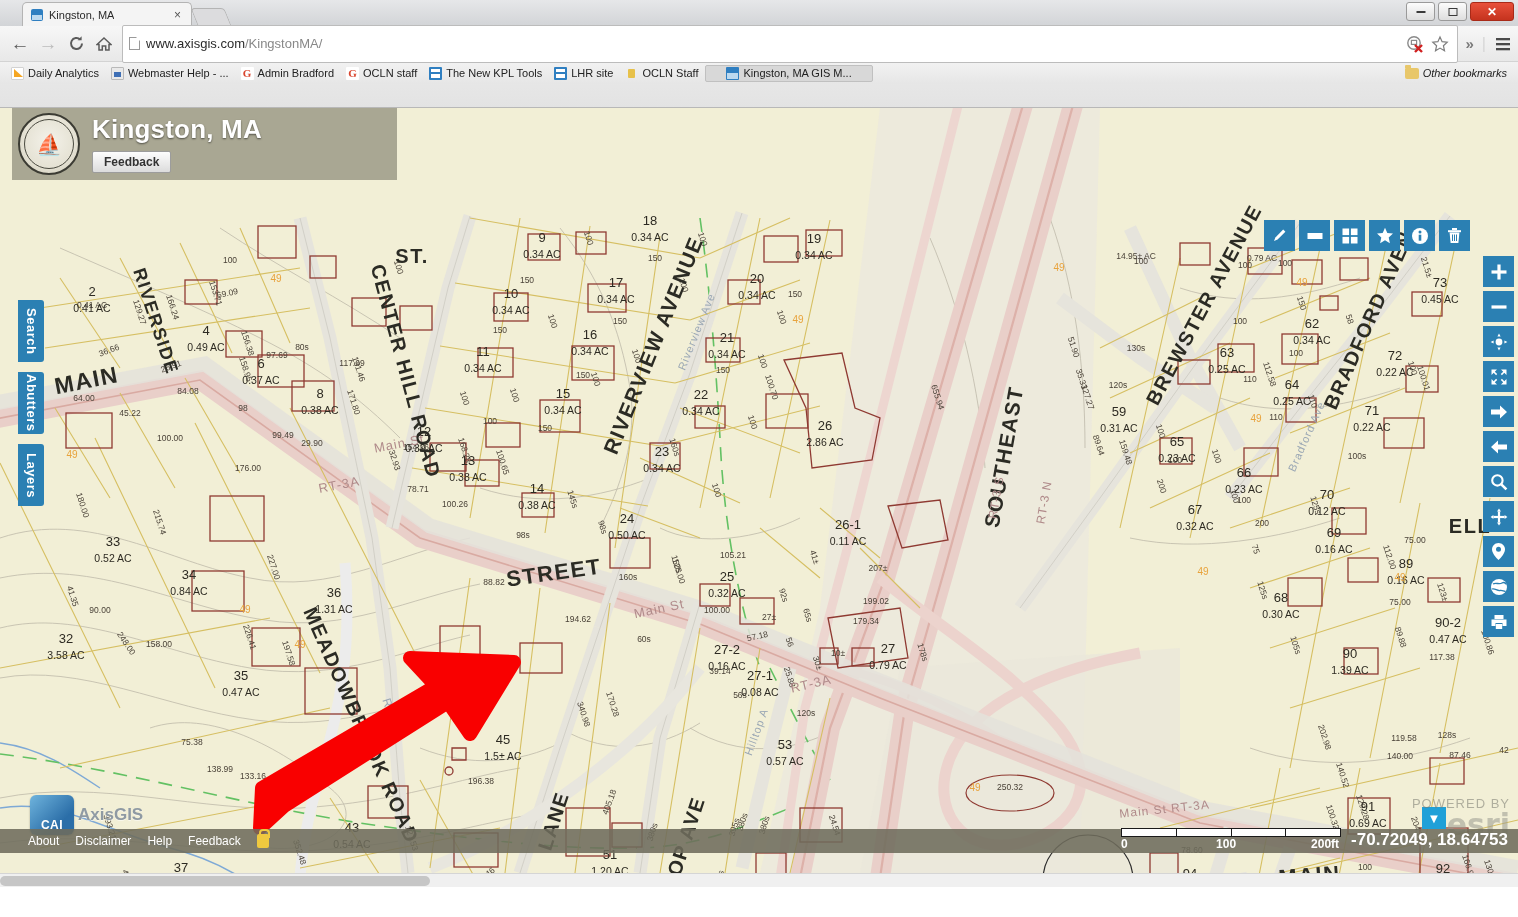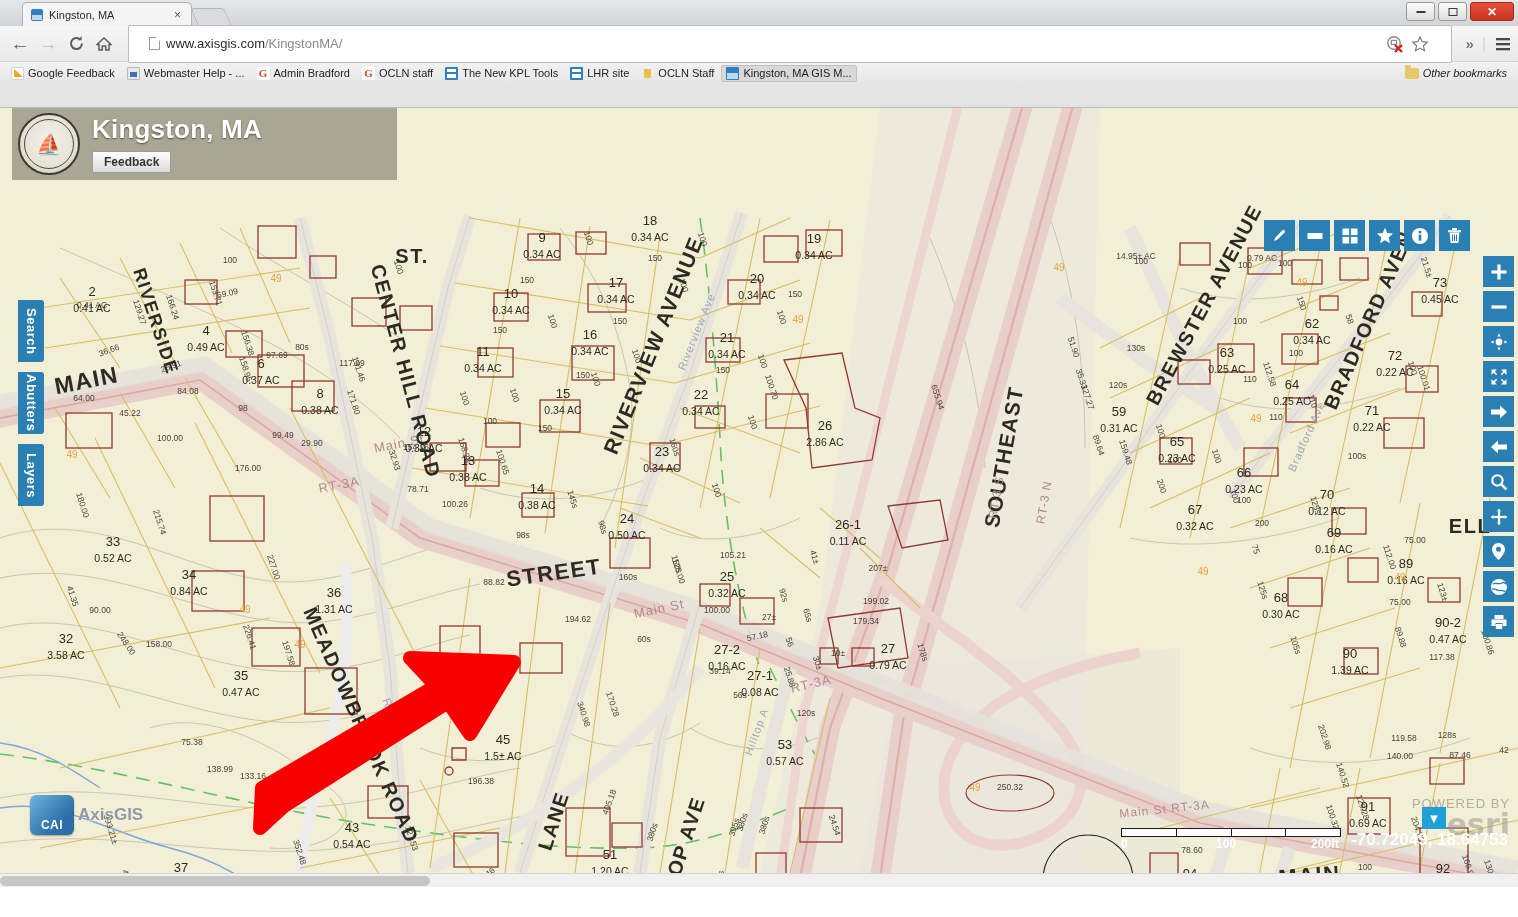--- a/index.html
+++ b/index.html
@@ -38,23 +38,23 @@
   .wc.max i{ width:9px;height:8px;border:1.5px solid #3a3a3a; display:block;}
   .wc.close { background:linear-gradient(#e8503a,#c5331e); border-color:#a82a18; width:44px;}
   .wc.close i { color:#fff; font-size:12px; font-weight:bold;}
 
   
   #navbar { position:relative; height:35px; display:flex; align-items:center; padding:0 6px;
      background:linear-gradient(#f7f7f7,#e8e8e8); }
   .navbtn { width:28px; height:28px; position:relative; color:#5b5b5b; font-size:19px;
      display:flex; align-items:center; justify-content:center; }
   .navbtn.disabled { color:#bbbbbb; }
-  #omnibox { flex:1; height:38px; margin:0 10px; background:#fff;
+  #omnibox { flex:1; height:38px; margin:0 4px; background:#fff;
      border:1px solid #bcbcbc; border-radius:2px; display:flex; align-items:center;
-     padding:0 20px; gap:6px; }
+     padding:0 6px; gap:6px; }
   #pageicon { width:11px; height:13px; background:#fff; border:1px solid #9a9a9a; position:relative; flex:none;}
   #pageicon:after{content:"";position:absolute;right:-1px;top:-1px;border-width:0 4px 4px 0;
      border-style:solid;border-color:transparent #fff transparent transparent;}
   #urltext { font-size:13px; color:#2b2b2b; white-space:nowrap; }
   #urltext .dim { color:#888; }
   #omniicons { margin-left:auto; display:flex; align-items:center; gap:7px; padding-right:2px;}
   #rightnav { display:flex; align-items:center; gap:8px; padding-left:4px;}
 
   
   #bookmarks { height:23px; display:flex; align-items:center; gap:2px; padding:0 6px;
@@ -71,21 +71,21 @@
      line-height:13px;font-family:"Liberation Serif",serif;}
   .ico-win{background:#fff;border:2px solid #2f7fc1;}
   .ico-win:after{content:"";position:absolute;left:0;top:3px;right:0;height:2px;background:#2f7fc1;}
   .ico-oc{background:transparent;}
   .ico-oc:after{content:"";position:absolute;left:3px;top:2px;width:7px;height:9px;
      background:#e7c14a;border-radius:1px;}
   .ico-kg{background:#2f7fc1;}
   .ico-kg:after{content:"";position:absolute;left:1px;top:6px;width:11px;height:6px;background:#bcd9ef;}
   .ico-folder{width:14px;height:11px;background:#e8c76a;border-radius:1px 2px 2px 2px;position:relative;}
   .ico-folder:after{content:"";position:absolute;left:0;top:-3px;width:6px;height:3px;background:#e8c76a;border-radius:1px 1px 0 0;}
-  .bm.active{background:#d8d8d8;border:1px solid #c0c0c0;padding:1px 4px;}
+  .bm.active{background:#d8d8d8;border:1px solid #c0c0c0;padding:1px 20px;}
   #otherbm{ margin-left:auto;font-style:italic; }
 
   
   #map { position:absolute; left:0; top:108px; width:1518px; height:765px;
      background:#f3f0d8; overflow:hidden; }
   #mapsvg { position:absolute; left:0; top:0; }
 
   
   #maphdr { position:absolute; left:12px; top:0px; width:385px; height:72px;
      background:rgba(110,108,92,0.55); display:flex; align-items:center; }
@@ -236,21 +236,21 @@
           <rect x="2" y="2" width="14" height="2.3" fill="#4a4a4a"></rect>
           <rect x="2" y="7" width="14" height="2.3" fill="#4a4a4a"></rect>
           <rect x="2" y="12" width="14" height="2.3" fill="#4a4a4a"></rect>
         </svg>
       </div>
     </div>
 
     <div id="bookmarks">
       <div class="bm">
           <span class="bmico ico-ga"></span>
-          <span>Google Feedback</span>
+          <span>Daily Analytics</span>
         </div>
       <div class="bm">
           <span class="bmico ico-wt"></span>
           <span>Webmaster Help - ...</span>
         </div>
       <div class="bm">
           <span class="bmico ico-g">G</span>
           <span>Admin Bradford</span>
         </div>
       <div class="bm">
@@ -1008,20 +1008,27 @@
         </div>
       <div id="axisgis">AxisGIS</div>
     </div>
 
     <div id="esribadge">▼</div>
     <div id="esrilogo">
       <div id="poweredby">POWERED BY</div>
       <div id="esritext">esri</div>
     </div>
 
+    <div id="footer">
+      <a href="#">About</a>
+      <a href="#">Disclaimer</a>
+      <a href="#">Help</a>
+      <a href="#">Feedback</a>
+      <span id="lockico"></span>
+    </div>
 
     <div id="scalewrap">
       <div id="scalebar">
         <div id="scaleticks">
           <div></div>
             <div></div>
             <div></div>
             <div></div>
         </div>
         <div id="scalelabels">

